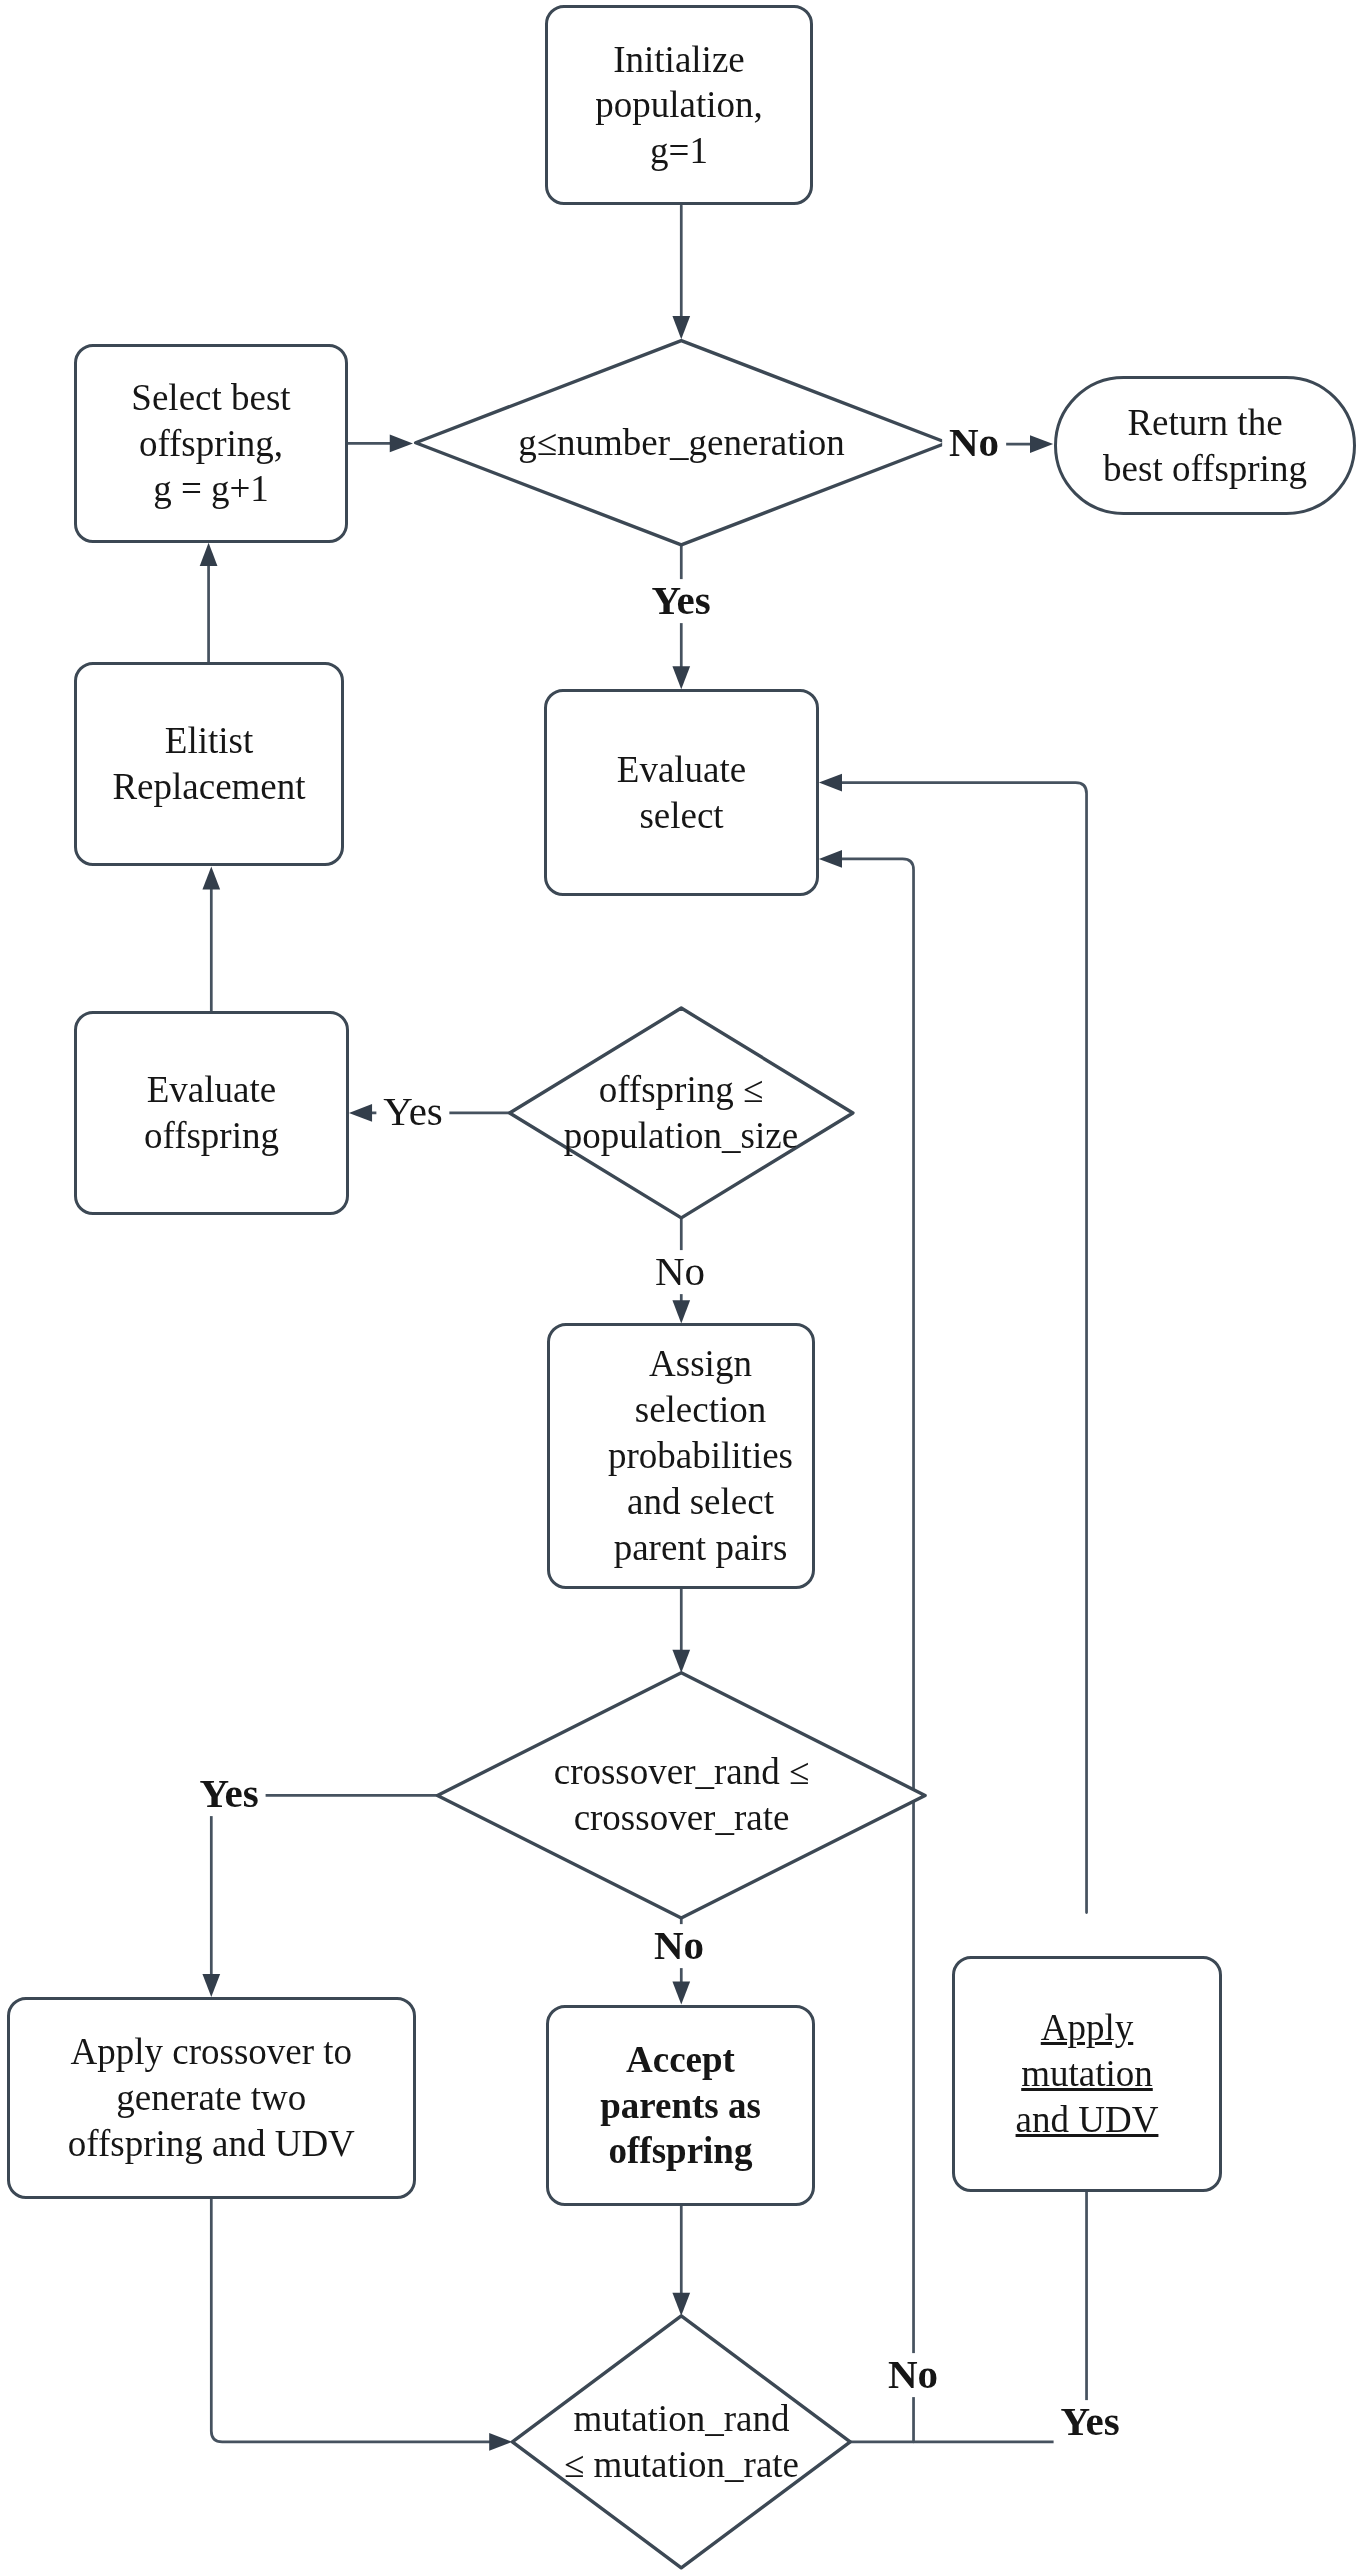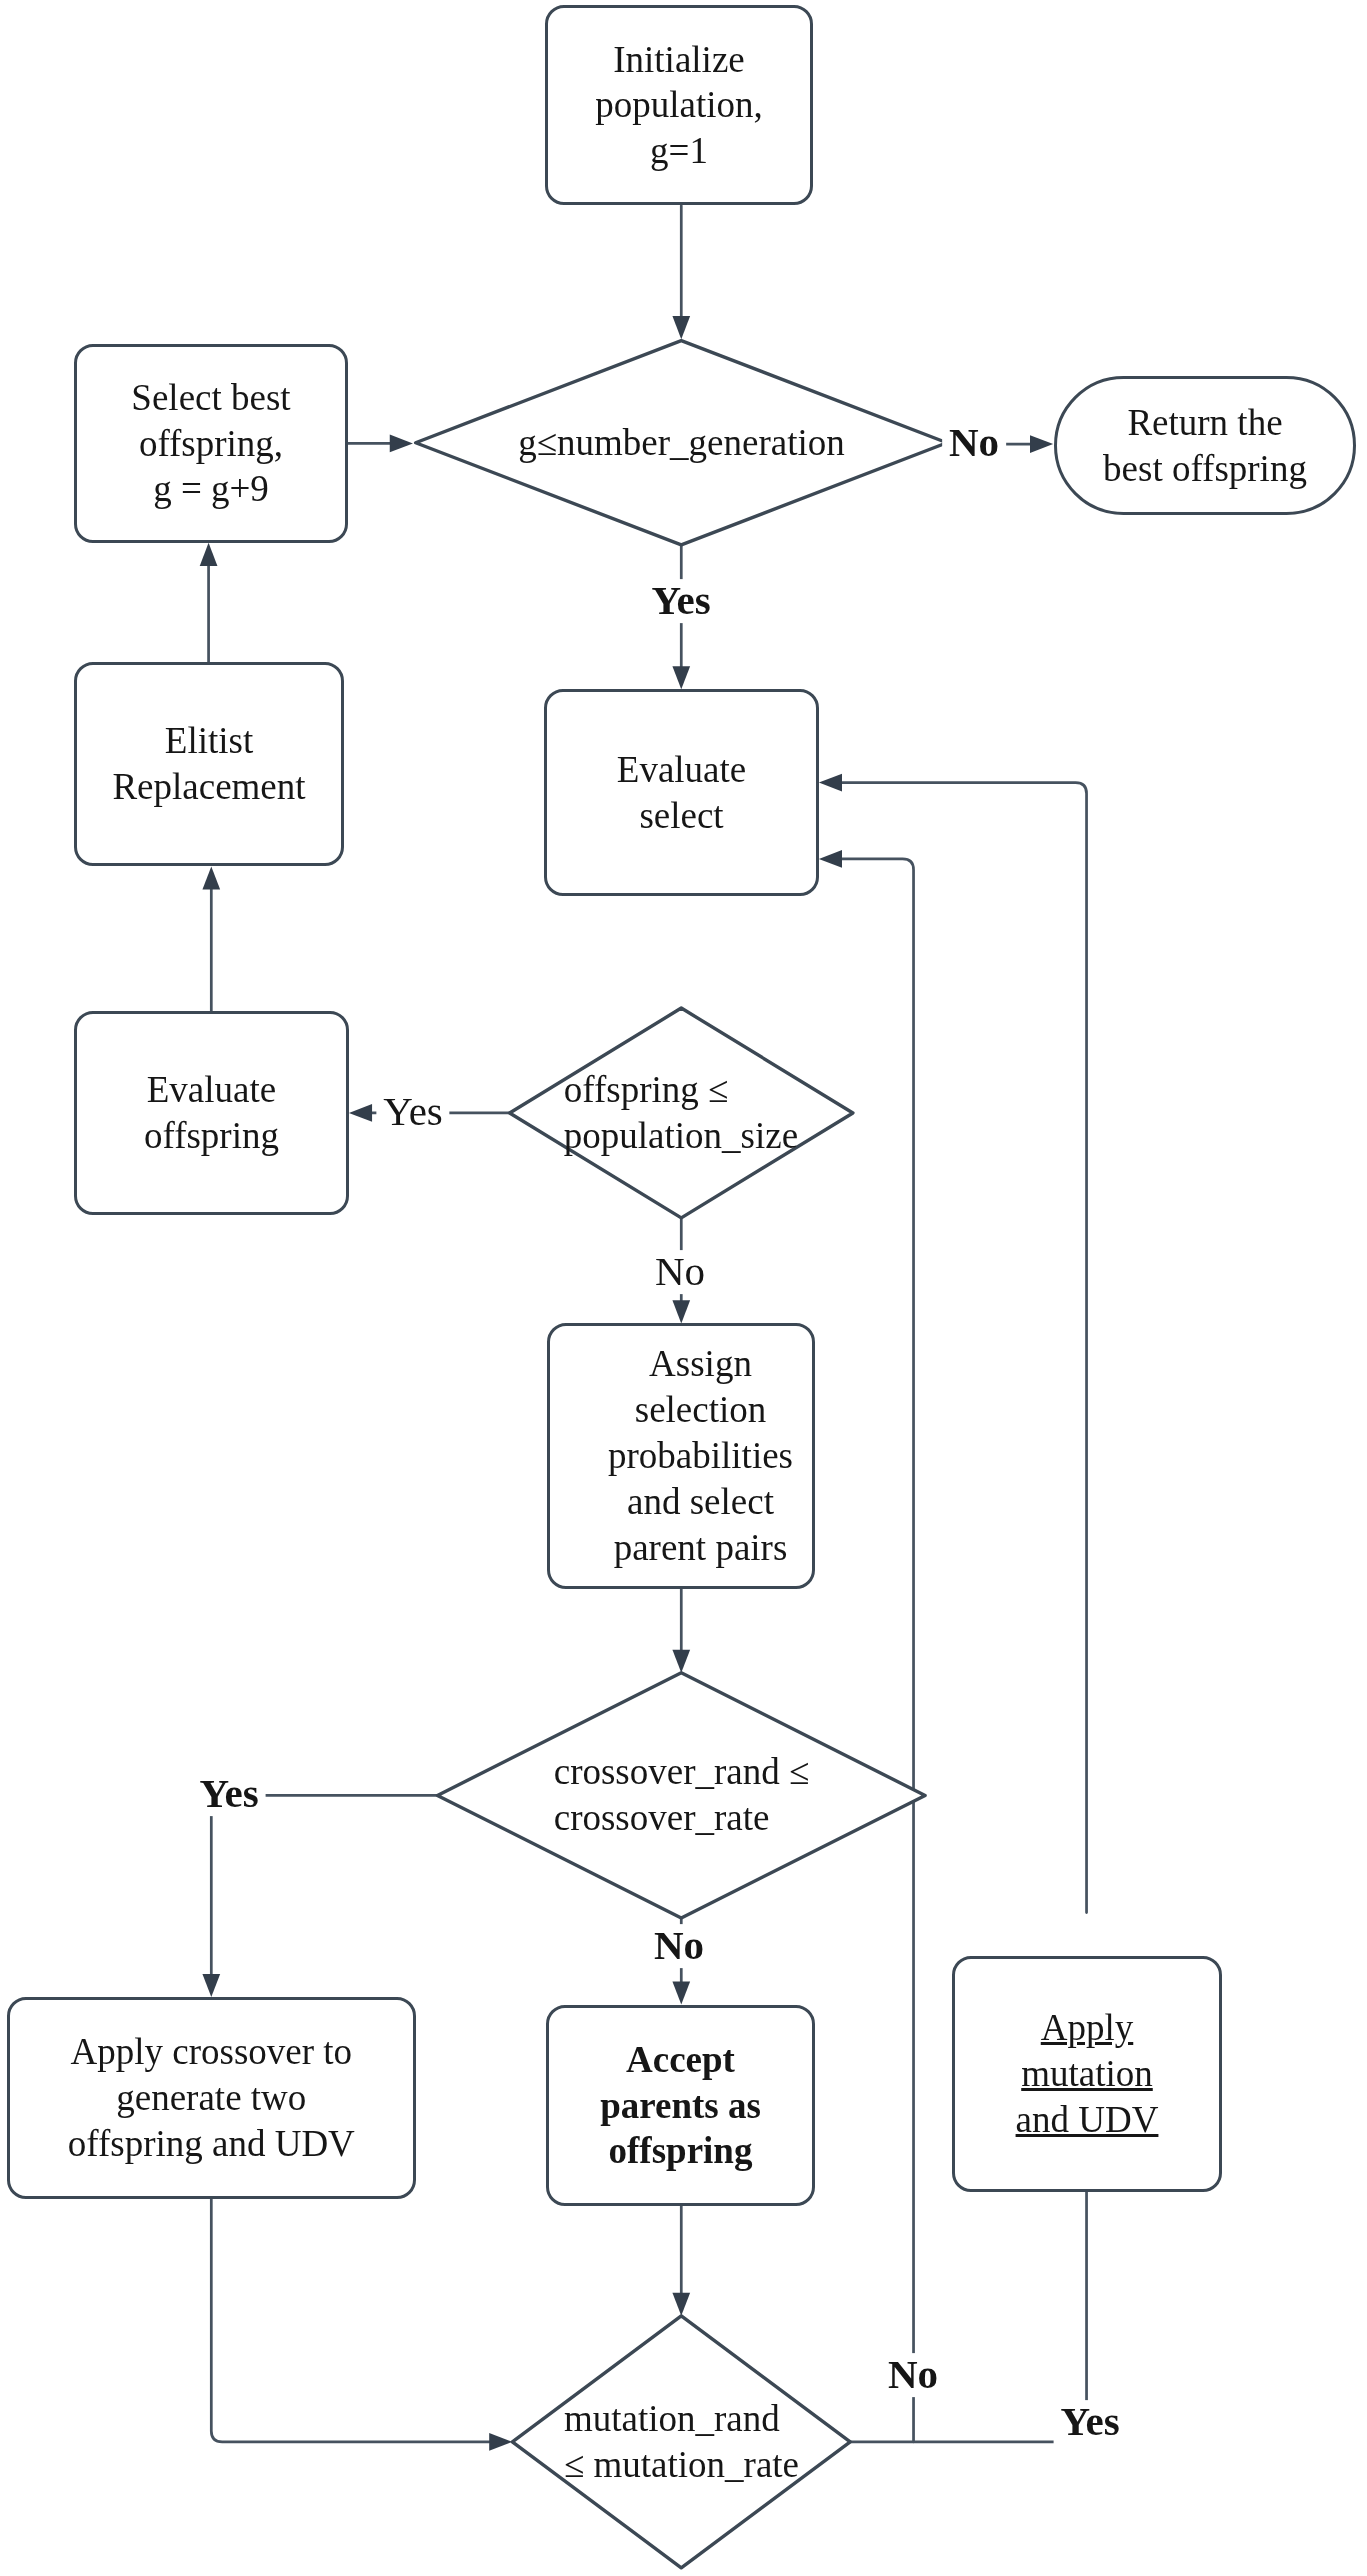--- a/index.html
+++ b/index.html
@@ -32,20 +32,21 @@
     line-height: 1.24;
     white-space: pre-line;
     z-index: 2;
   }
   .node--stadium { border-radius: 71px; }
   .diamond-label {
     position: absolute;
     display: flex;
     align-items: center;
     justify-content: center;
+    text-align: center;
     font-size: 37px;
     line-height: 1.24;
     white-space: pre-line;
     z-index: 3;
     pointer-events: none;
   }
   .edge-label {
     position: absolute;
     transform: translate(-50%, -50%);
     background: #ffffff;
@@ -107,21 +108,21 @@
     <polygon class="diamond" points="1000,2456 1358,2636 1000,2816 642,2636"></polygon>
     <polygon class="diamond" points="1000,3400 1248,3585 1000,3770 752,3585"></polygon>
   </svg>
 
   <div class="node" style="left:545px; top:5.4px; width:268px; height:200px;">Initialize
 population,
 g=1</div>
 
   <div class="node" style="left:74px; top:344px; width:274px; height:199px;">Select best
 offspring,
-g = g+9</div>
+g = g+1</div>
 
   <div class="node node--stadium" style="left:1054px; top:376px; width:302px; height:139px;">Return the
 best offspring</div>
 
   <div class="node" style="left:544px; top:689px; width:275px; height:207px;">Evaluate
 select</div>
 
   <div class="node" style="left:74px; top:662px; width:270px; height:204px;">Elitist
 Replacement</div>
 

